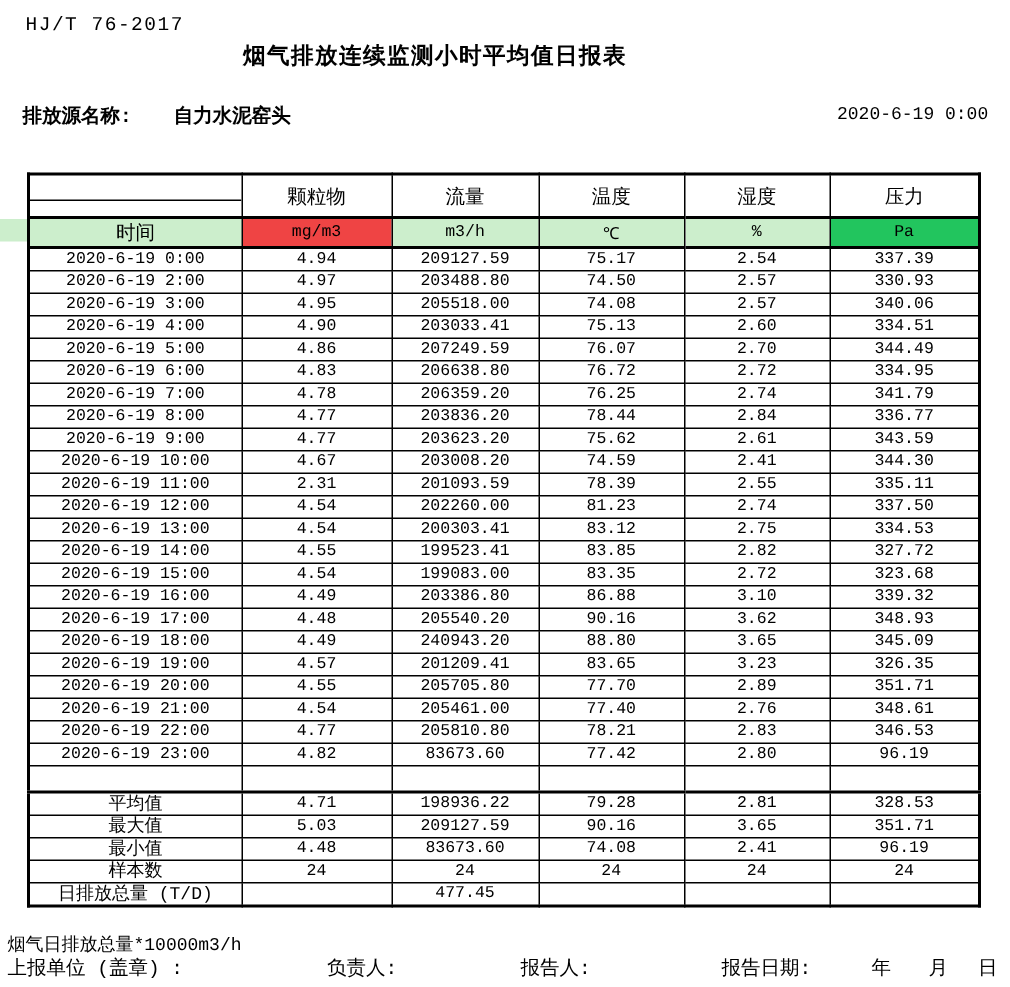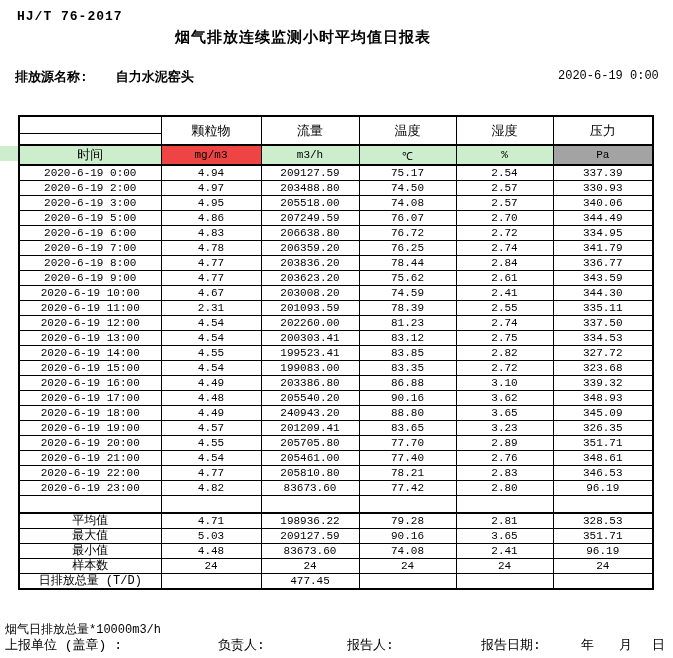--- a/index.html
+++ b/index.html
@@ -1,21 +1,21 @@
 <!DOCTYPE html>
 <html><head>
 <meta charset="utf-8">
 <style>
   * { margin:0; padding:0; box-sizing:border-box; }
   html,body { width:673px; height:658px; background:#ffffff; color:#000;
     font-family:"Liberation Mono","DejaVu Sans Mono",monospace; }
   body { position:relative; overflow:hidden; }
 
-  .std-code { position:absolute; left:17px; top:9px; font-size:13px; font-weight:bold; letter-spacing:1px;text-align:right; }
-  .doc-title { position:absolute; left:13px; top:28px; width:580px; text-align:center; font-size:15px; font-weight:bold; letter-spacing:1px; }
+  .std-code { position:absolute; left:17px; top:9px; font-size:13px; font-weight:normal; letter-spacing:1px;text-align:right; }
+  .doc-title { position:absolute; left:0; top:28px; width:580px; text-align:center; font-size:15px; font-weight:bold; letter-spacing:1px; }
   .source-line { position:absolute; left:15px; top:68px; font-size:13px; font-weight:bold; }
   .source-name { margin-left:28px; }
   .report-datetime { position:absolute; left:558px; top:69px; font-size:12px; }
 
   .green-bleed { position:absolute; left:0; top:146px; width:19px; height:15px; }
 
   table.report { position:absolute; left:18px; top:115px; width:634px;
     border-collapse:collapse; table-layout:fixed; border:2px solid #000; }
   table.report td, table.report th { border:1px solid #000; padding:0; text-align:center;
     vertical-align:middle; overflow:hidden; white-space:nowrap; font-weight:normal; }
@@ -78,21 +78,21 @@
         <th>湿度</th>
         <th>压力</th>
       </tr>
     <tr class="row-units">
       <td class="time-head" style="background: rgb(204, 238, 204);">时间</td>
 
     <td style="background: #ef4444;">mg/m3</td>
         <td style="background: rgb(204, 238, 204);">m3/h</td>
         <td style="background: rgb(204, 238, 204);">℃</td>
         <td style="background: rgb(204, 238, 204);">%</td>
-        <td style="background: #a3a3a3;">Pa</td>
+        <td style="background: #22c55e;">Pa</td>
       </tr>
   </thead>
   <tbody>
 
   <tr class="row-data">
         <td>2020-6-19 0:00</td>
         <td>4.94</td>
         <td>209127.59</td>
         <td>75.17</td>
         <td>2.54</td>
@@ -106,20 +106,28 @@
         <td>2.57</td>
         <td>330.93</td>
       </tr>
       <tr class="row-data">
         <td>2020-6-19 3:00</td>
         <td>4.95</td>
         <td>205518.00</td>
         <td>74.08</td>
         <td>2.57</td>
         <td>340.06</td>
+      </tr>
+      <tr class="row-data">
+        <td>2020-6-19 4:00</td>
+        <td>4.90</td>
+        <td>203033.41</td>
+        <td>75.13</td>
+        <td>2.60</td>
+        <td>334.51</td>
       </tr>
       <tr class="row-data">
         <td>2020-6-19 5:00</td>
         <td>4.86</td>
         <td>207249.59</td>
         <td>76.07</td>
         <td>2.70</td>
         <td>344.49</td>
       </tr>
       <tr class="row-data">

